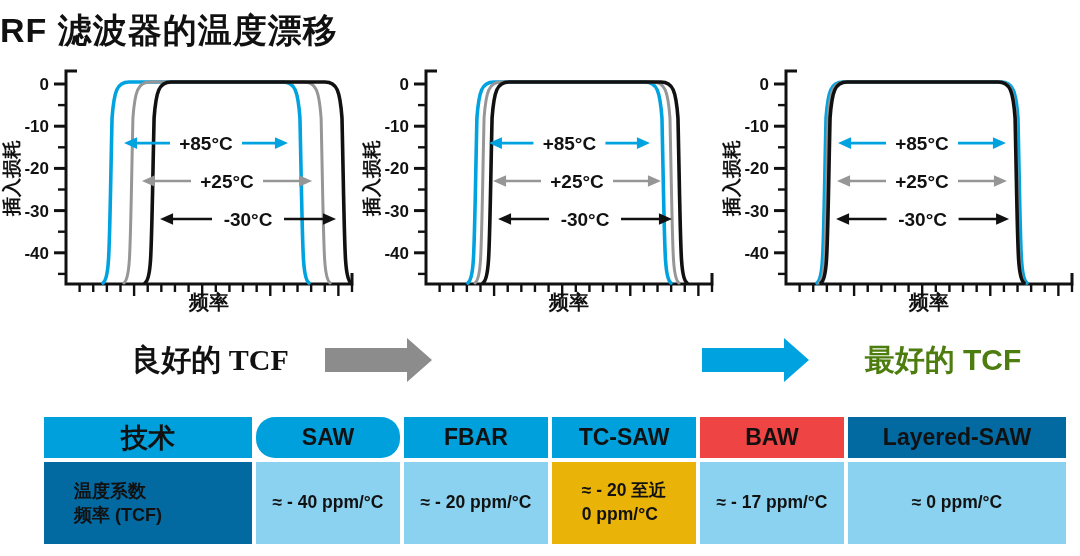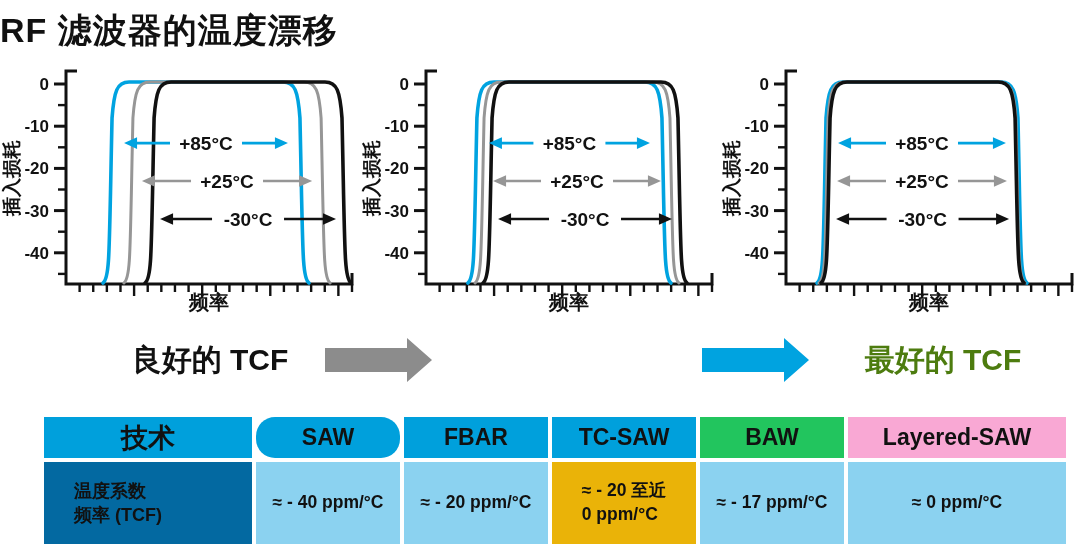--- a/index.html
+++ b/index.html
@@ -6,21 +6,21 @@
   #stage{position:relative;width:1080px;height:556px;background:#ffffff;overflow:hidden;
          font-family:"Liberation Sans",sans-serif;color:#111111;}
   #title{position:absolute;top:8px;left:0;width:1080px;text-align:left;
          font-size:34px;font-weight:bold;letter-spacing:1px;}
   #charts{position:absolute;top:56px;left:0;width:1080px;height:258px;display:flex;}
   #charts svg{display:block;flex:0 0 360px;}
   svg text{font-family:"Liberation Sans",sans-serif;font-weight:bold;fill:#111111;}
   #progression{position:absolute;top:316px;left:0;width:1080px;height:96px;}
   .tcf-label{position:absolute;top:14px;height:60px;display:flex;align-items:center;
              justify-content:center;font-size:30px;font-weight:bold;white-space:nowrap;}
-  #tcf-good{left:95px;width:230px;}
+  #tcf-good{left:95px;width:230px;font-family:Liberation Serif, serif;}
   #tcf-better{left:450px;width:230px;}
   #tcf-best{left:828px;width:230px;}
   .block-arrow{position:absolute;top:19px;}
   #arrow-1{left:325px;}
   #arrow-2{left:702px;}
   #tcf-table{position:absolute;top:417px;left:24px;width:1022px;display:grid;
              grid-template-columns:208px 144px 144px 144px 144px 218px;
              grid-template-rows:41px 82px;gap:4px;padding-left:20px;}
   .th{display:flex;align-items:center;justify-content:center;
       font-size:23px;font-weight:bold;color:#111111;}
@@ -226,22 +226,22 @@
       <polygon points="0,13 82,13 82,3 107,25 82,47 82,37 0,37" fill="#00A3E0"></polygon>
     </svg>
     <div class="tcf-label" id="tcf-best" style="color: #4d7c0f;">最好的 TCF</div>
   </div>
 
   <div id="tcf-table">
       <div class="th th-first" style="background: rgb(0, 160, 220);">技术</div>
       <div class="th" style="background: rgb(0, 160, 220); border-radius: 19px;">SAW</div>
       <div class="th" style="background: rgb(0, 160, 220);">FBAR</div>
       <div class="th" style="background: rgb(0, 160, 220); text-align: center;">TC-SAW</div>
-      <div class="th" style="background: #22c55e;">BAW</div>
-      <div class="th" style="background: #f9a8d4;">Layered-SAW</div>
+      <div class="th" style="background: #ef4444;">BAW</div>
+      <div class="th" style="background: #0369a1;">Layered-SAW</div>
       <div class="td td-label" style="background: #0369a1;">
         <div class="td-inner">
           <div>温度系数</div>
           <div>频率 (TCF)</div>
         </div>
       </div>
       <div class="td" style="background: rgb(139, 210, 240);">
         <div class="td-inner">
           <div>≈ - 40 ppm/°C</div>
         </div>

